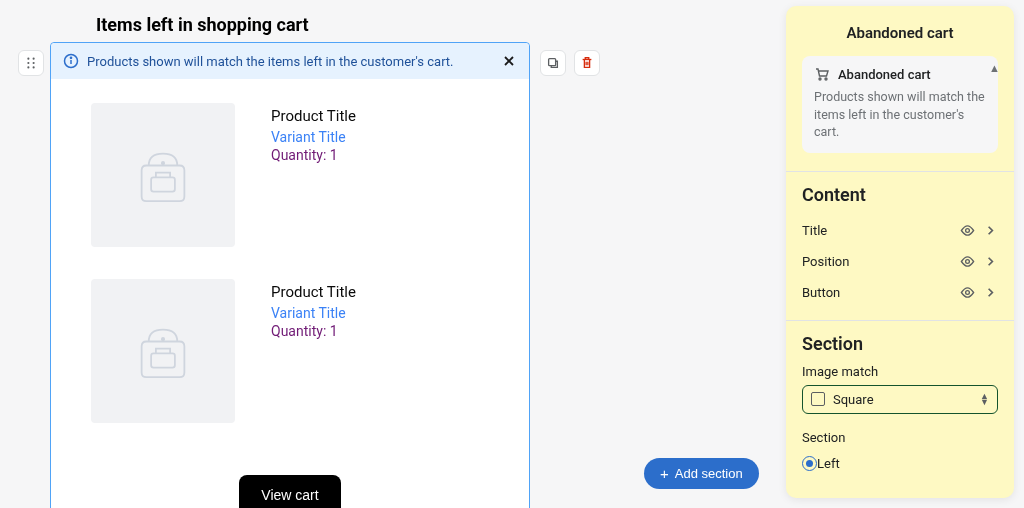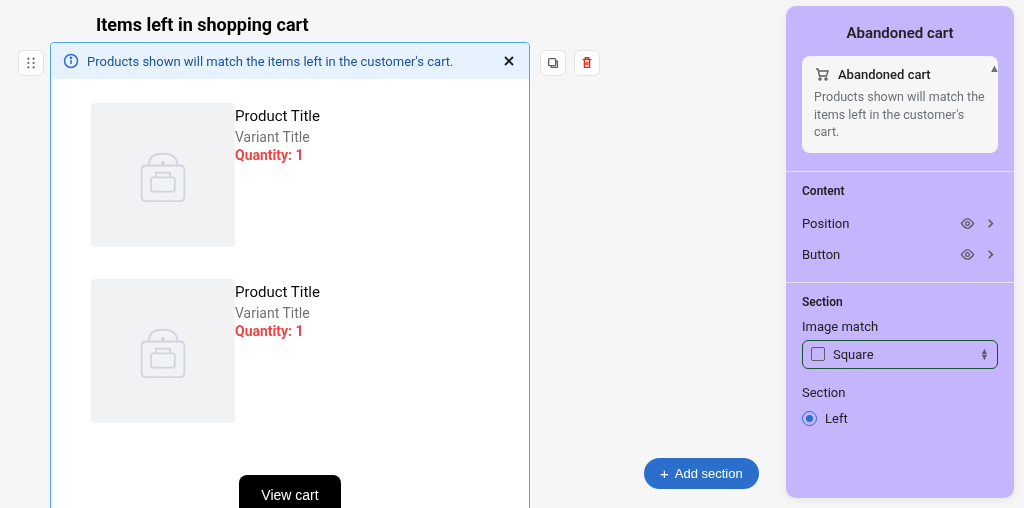--- a/index.html
+++ b/index.html
@@ -12,66 +12,66 @@
     .drag-handle { position: absolute; left: 18px; top: 50px; width: 26px; height: 26px; background: #fff; border: 1px solid #e1e3e5; border-radius: 6px; display: flex; align-items: center; justify-content: center; color: #5c5f62; }
     .drag-handle svg { width: 14px; height: 14px; }
     
     .selected-block { position: absolute; left: 50px; top: 42px; width: 480px; border: 1.5px solid #4fa3f7; border-radius: 4px; background: #fff; }
     
     .info-banner { background: #e6f2fe; border-radius: 4px 4px 0 0; padding: 10px 12px; display: flex; align-items: center; gap: 8px; font-size: 13px; color: #1f5199; }
     .info-banner .info-icon { flex: 0 0 auto; width: 16px; height: 16px; display: flex; align-items: center; justify-content: center; color: #2c6ecb; }
     .info-banner .close-icon { flex: 0 0 auto; width: 16px; height: 16px; display: flex; align-items: center; justify-content: center; margin-left: auto; color: #1a1a1a; cursor: pointer; }
     
     .products-wrap { padding: 24px 40px 20px; }
-    .product-row { display: flex; margin-bottom: 32px; }
+    .product-row { display: flex; gap: 36px; margin-bottom: 32px; }
     .product-img { width: 144px; height: 144px; background: #f1f2f4; border-radius: 4px; display: flex; align-items: center; justify-content: center; }
     .product-img svg { width: 76px; height: 76px; stroke: #cfd5de; fill: none; stroke-width: 1.5; }
     .product-info { padding-top: 4px; }
     .product-title { font-size: 15px; color: #0a0a0a; margin-bottom: 4px; }
-    .product-variant { font-size: 14px; color: #737373; margin-bottom: 2px; }
-    .product-qty { font-size: 14px; color: #ef4444; font-weight: bold; }
+    .product-variant { font-size: 14px; color: #3b82f6; margin-bottom: 2px; }
+    .product-qty { font-size: 14px; color: #701a75; }
     
     .view-cart-wrap { display: flex; justify-content: center; padding-bottom: 18px; }
     .view-cart { background: #000; color: #fff; border: none; border-radius: 8px; padding: 12px 22px; font-size: 14px; cursor: pointer; }
     
     .tool-btn { position: absolute; width: 26px; height: 26px; background: #fff; border: 1px solid #e1e3e5; border-radius: 6px; display: flex; align-items: center; justify-content: center; cursor: pointer; }
     .tool-btn.copy { left: 540px; top: 50px; color: #5c5f62; }
     .tool-btn.delete { left: 574px; top: 50px; color: #d72c0d; }
     .tool-btn svg { width: 14px; height: 14px; }
     
     .add-section { position: absolute; left: 644px; top: 458px; background: #2c6ecb; color: #fff; border: none; border-radius: 16px; padding: 8px 16px; font-size: 13px; font-weight: 500; display: flex; align-items: center; gap: 6px; cursor: pointer; }
     .add-section .plus { font-size: 15px; line-height: 1; }
     
-    .side-panel { position: absolute; right: 10px; top: 6px; width: 228px; height: 492px; background: #c4b5fd; border-radius: 10px; box-shadow: 0 2px 8px rgba(0,0,0,0.08); overflow: hidden; }
+    .side-panel { position: absolute; right: 10px; top: 6px; width: 228px; height: 492px; background: #fef9c3; border-radius: 10px; box-shadow: 0 2px 8px rgba(0,0,0,0.08); overflow: hidden; }
     .panel-header { text-align: center; font-size: 15px; font-weight: 600; padding: 18px 0 14px; }
     
     .panel-scroll { height: 440px; overflow-y: auto; padding: 0 16px 20px; }
     .panel-scroll::-webkit-scrollbar { width: 8px; }
     .panel-scroll::-webkit-scrollbar-thumb { background: #c9cccf; border-radius: 4px; }
     
     .info-card { background: #f6f6f7; border-radius: 8px; padding: 10px 12px 12px; margin-bottom: 18px; position: relative; }
     .info-card-head { display: flex; align-items: center; gap: 8px; font-size: 13px; font-weight: 500; margin-bottom: 6px; }
     .info-card-head .cart-icon { width: 16px; height: 16px; color: #5c5f62; }
     .info-card-desc { font-size: 12.5px; color: #6d7175; line-height: 1.4; }
     .info-card-close { position: absolute; right: -2px; top: 6px; font-size: 11px; color: #6d7175; cursor: pointer; }
     
-    .sec-heading { font-size: 12px; font-weight: 600; margin: 8px 0 10px; }
+    .sec-heading { font-size: 18px; font-weight: 600; margin: 8px 0 10px; }
     
     .content-row { display: flex; align-items: center; justify-content: space-between; padding: 8px 0; font-size: 13px; cursor: pointer; }
     .content-row .row-icons { display: flex; align-items: center; gap: 8px; color: #5c5f62; }
     .eye-icon, .chev-icon { width: 15px; height: 15px; }
     
     .divider { height: 1px; background: #e1e3e5; margin: 12px -16px; }
     
     .field-label { font-size: 13px; margin-bottom: 6px; }
     .select-field { display: flex; align-items: center; gap: 8px; border: 1px solid #14532d; border-radius: 6px; padding: 6px 8px; font-size: 13px; position: relative; cursor: pointer; }
     .select-field .square-icon { width: 14px; height: 14px; border: 1.5px solid #5c5f62; border-radius: 2px; }
     .select-field .chev-pair { margin-left: auto; color: #5c5f62; font-size: 9px; line-height: 0.7; display: flex; flex-direction: column; }
     
-    .radio-row { display: flex; align-items: center; gap: 8px; padding: 5px 0; font-size: 13px; cursor: pointer; }
+    .radio-row { display: flex; align-items: center; padding: 5px 0; font-size: 13px; cursor: pointer; }
     .radio { width: 15px; height: 15px; border: 1.5px solid #8c9196; border-radius: 50%; display: flex; align-items: center; justify-content: center; }
     .radio.checked { border-color: #2c6ecb; }
     .radio.checked::after { content: ""; width: 7px; height: 7px; background: #2c6ecb; border-radius: 50%; }
   </style>
 </head>
 <body>
 
 <div class="canvas-area">
   <div class="section-title">Items left in shopping cart</div>
 
@@ -183,20 +183,32 @@
         <span>Abandoned cart</span>
       </div>
       <div class="info-card-desc">Products shown will match the items left in the customer's cart.</div>
     </div>
 
     <div class="divider"></div>
 
     <div class="sec-heading">Content</div>
 
     <div class="content-row">
+      <span>Title</span>
+      <span class="row-icons">
+        <svg class="eye-icon" viewBox="0 0 16 16" fill="none" stroke="currentColor" stroke-width="1.4">
+            <path d="M1.5 8 Q5 3 8 3 Q11 3 14.5 8 Q11 13 8 13 Q5 13 1.5 8 Z"></path>
+            <circle cx="8" cy="8" r="2"></circle>
+          </svg>
+        <svg class="chev-icon" viewBox="0 0 16 16" fill="none" stroke="currentColor" stroke-width="1.8">
+            <path d="M6 4 L10 8 L6 12"></path>
+          </svg>
+      </span>
+    </div>
+    <div class="content-row">
       <span>Position</span>
       <span class="row-icons">
         <svg class="eye-icon" viewBox="0 0 16 16" fill="none" stroke="currentColor" stroke-width="1.4">
             <path d="M1.5 8 Q5 3 8 3 Q11 3 14.5 8 Q11 13 8 13 Q5 13 1.5 8 Z"></path>
             <circle cx="8" cy="8" r="2"></circle>
           </svg>
         <svg class="chev-icon" viewBox="0 0 16 16" fill="none" stroke="currentColor" stroke-width="1.8">
             <path d="M6 4 L10 8 L6 12"></path>
           </svg>
       </span>

